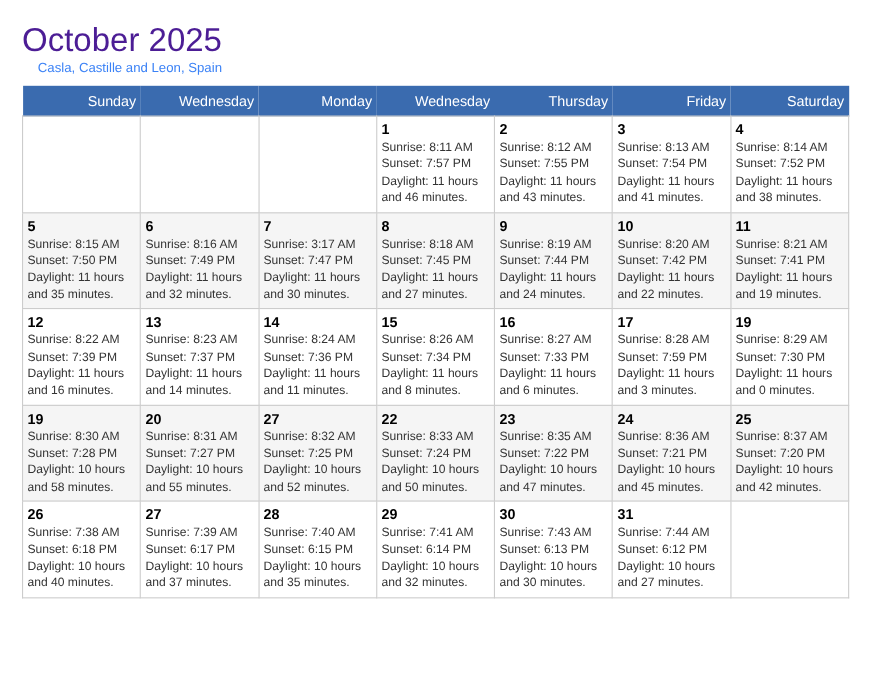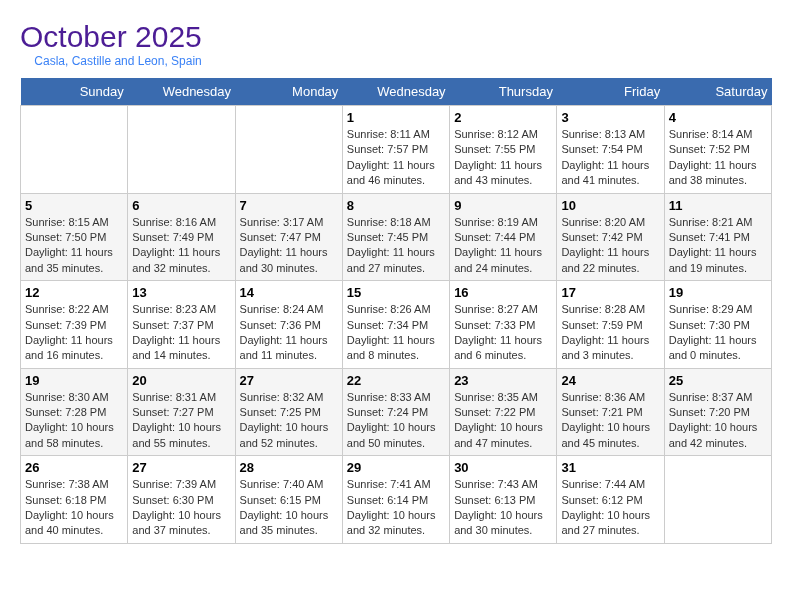--- a/index.html
+++ b/index.html
@@ -299,21 +299,21 @@
         <td>
           <span class="day-num">26</span>
           <div class="day-info">Sunrise: 7:38 AM
 Sunset: 6:18 PM
 Daylight: 10 hours
 and 40 minutes.</div>
         </td>
         <td>
           <span class="day-num">27</span>
           <div class="day-info">Sunrise: 7:39 AM
-Sunset: 6:30 PM
+Sunset: 6:17 PM
 Daylight: 10 hours
 and 37 minutes.</div>
         </td>
         <td>
           <span class="day-num">28</span>
           <div class="day-info">Sunrise: 7:40 AM
 Sunset: 6:15 PM
 Daylight: 10 hours
 and 35 minutes.</div>
         </td>

